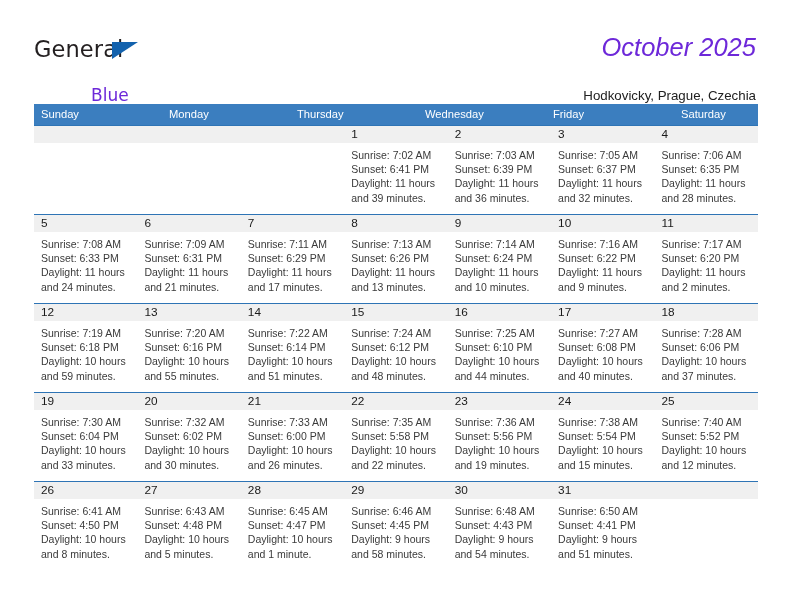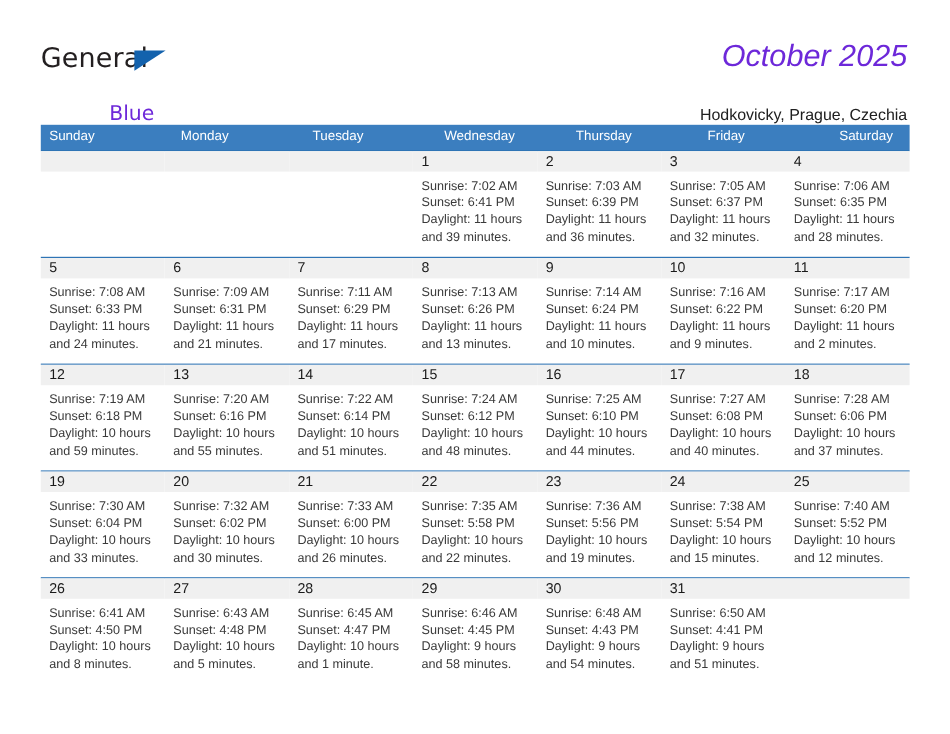--- a/index.html
+++ b/index.html
@@ -171,23 +171,22 @@
       <div class="cal-title">October 2025</div>
       <div class="cal-subtitle">Hodkovicky, Prague, Czechia</div>
     </div>
 
   </div>
 
   <div class="calendar">
     <div class="dow-row" id="dow-row">
         <div class="dow-cell">Sunday</div>
         <div class="dow-cell">Monday</div>
-        <div class="dow-cell">Tuesday</div>
+        <div class="dow-cell">Thursday</div>
         <div class="dow-cell">Wednesday</div>
-        <div class="dow-cell">Thursday</div>
         <div class="dow-cell">Friday</div>
         <div class="dow-cell">Saturday</div>
       </div>
     <div id="weeks-container">
         <div class="week">
           <div class="week-inner">
             <div class="day empty">
               <div class="daynum"></div>
               <div class="daybody"></div>
             </div>

